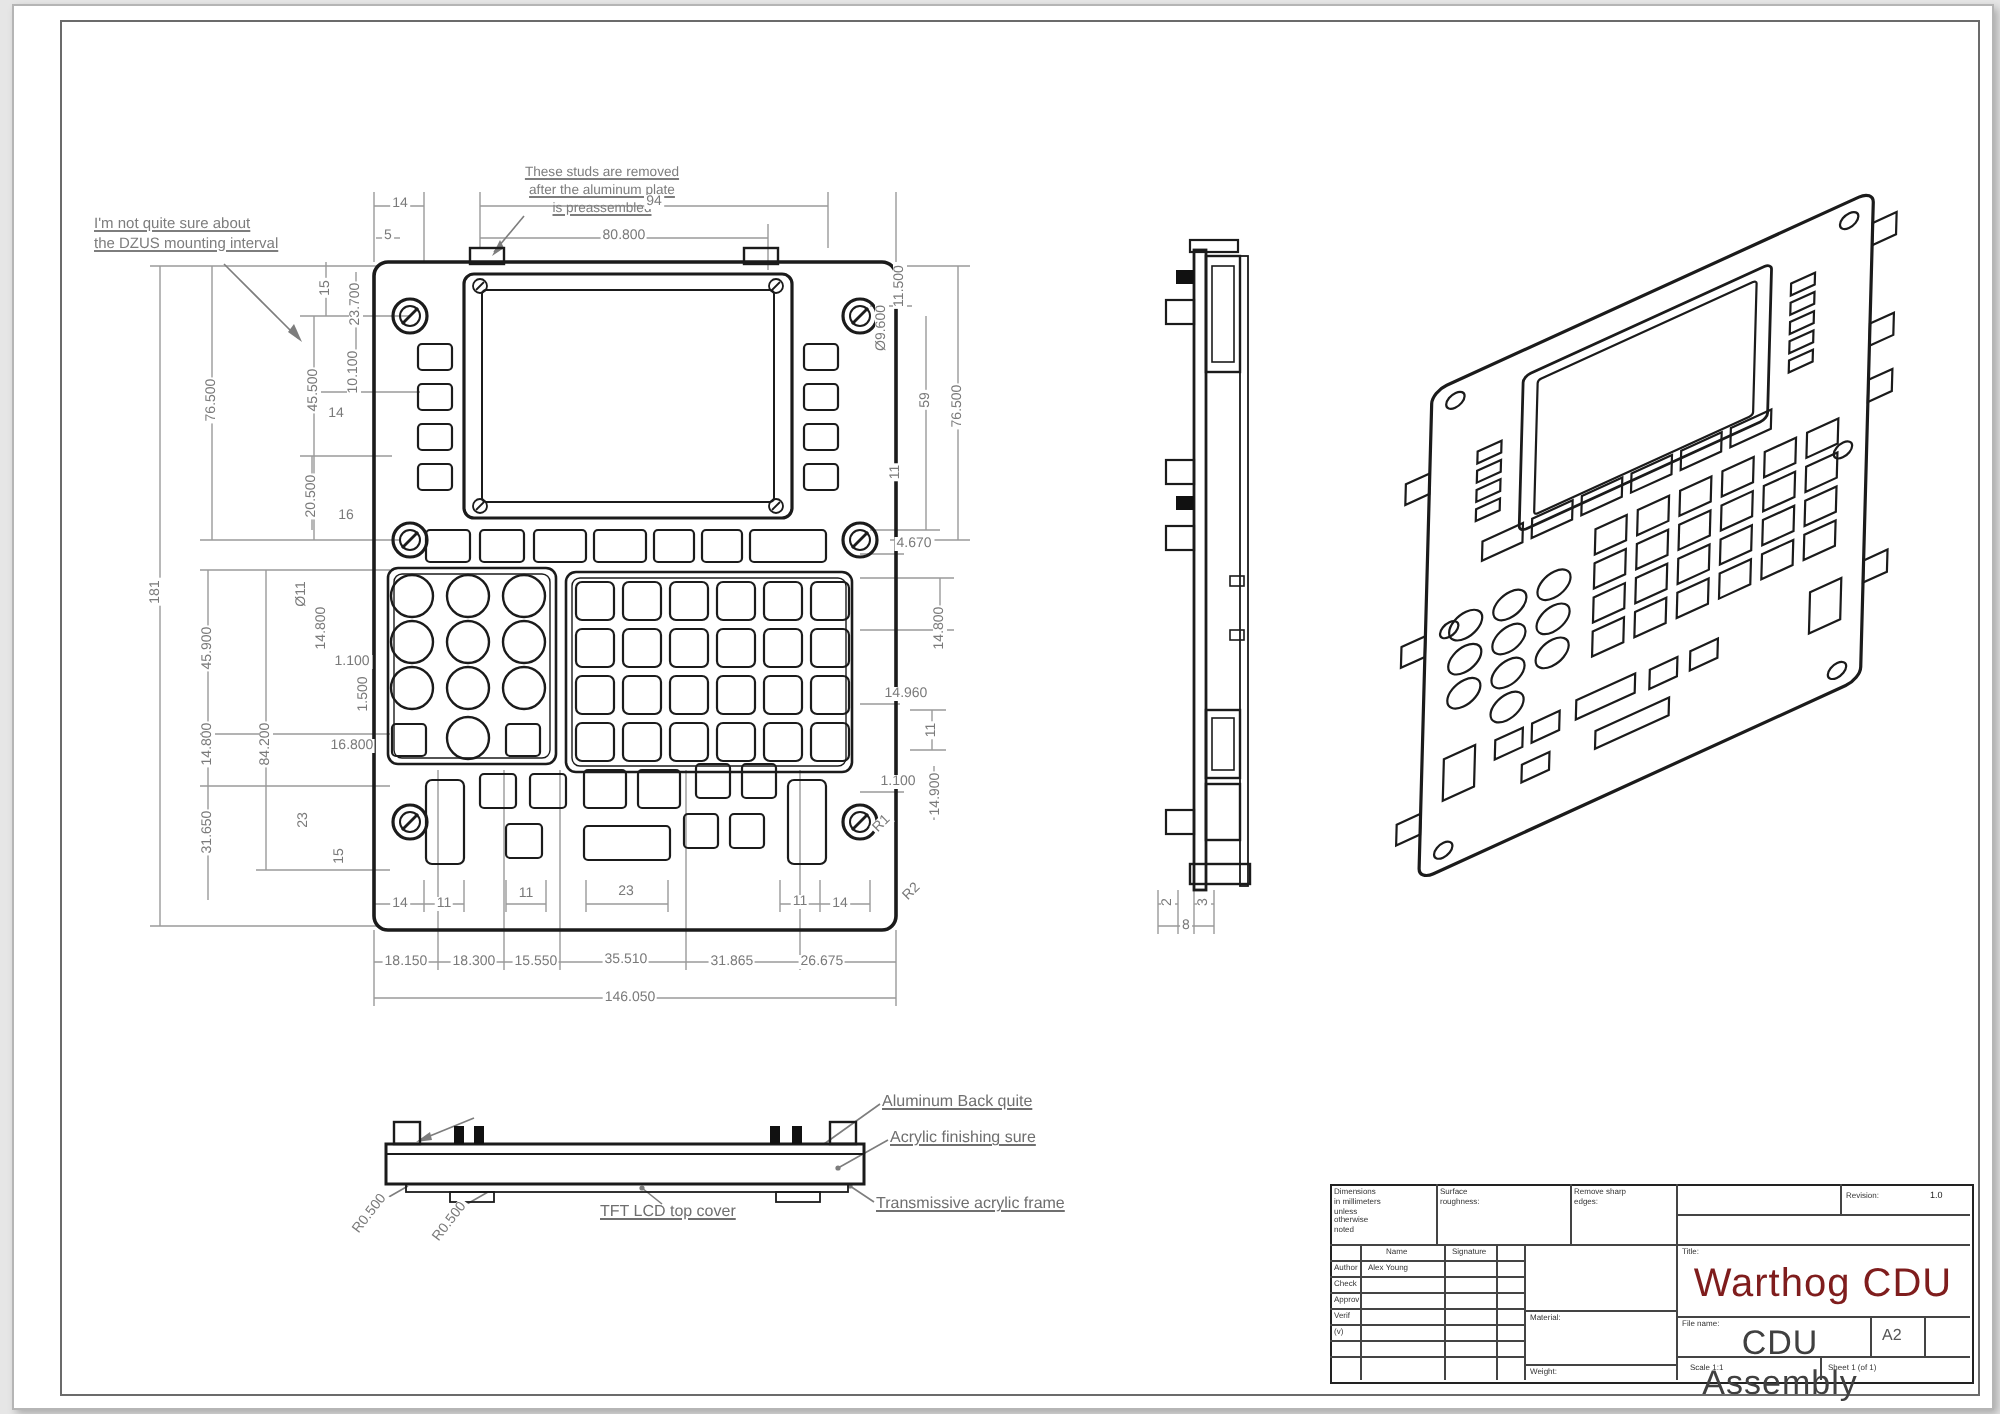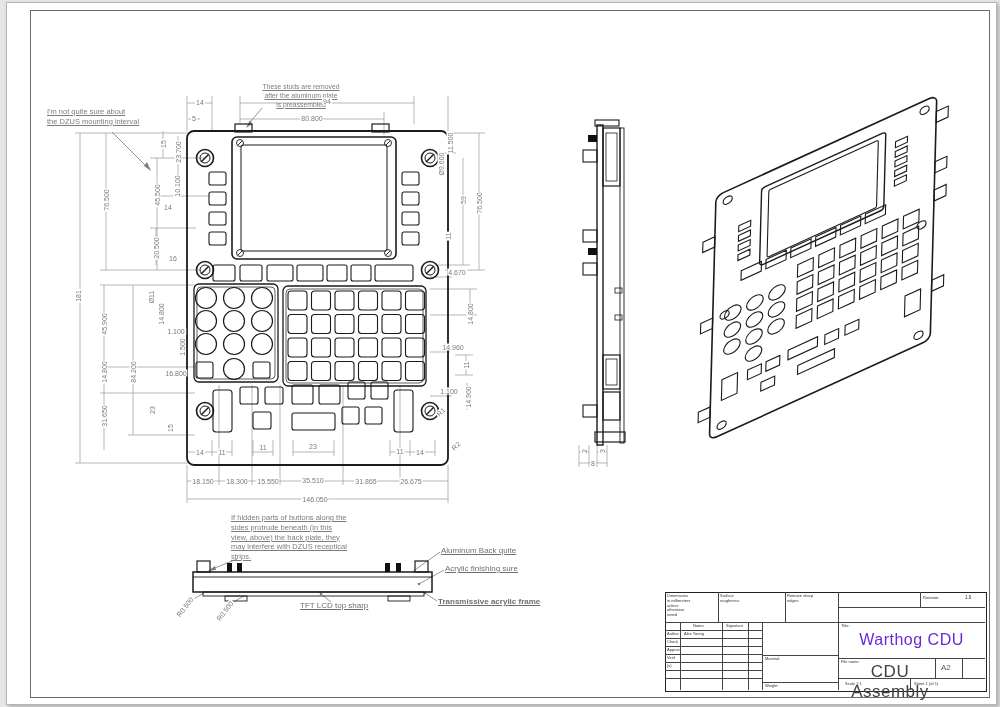--- a/index.html
+++ b/index.html
@@ -12,21 +12,21 @@
   svg{position:absolute;left:0;top:0;}
   .dim{position:absolute;font-size:7px;line-height:1;color:#7a7a7a;background:#fff;
        padding:0 1px;white-space:nowrap;transform:translate(-50%,-50%);}
   .note{position:absolute;font-size:7.5px;line-height:1.3;color:#7d7d7d;
         white-space:pre-line;text-decoration:underline;}
   .plabel{position:absolute;font-size:8px;color:#6f6f6f;text-decoration:underline;white-space:nowrap;}
   .tb{position:absolute;color:#222;}
   .tiny{font-size:4px;line-height:1.2;color:#333;white-space:pre-line;}
   .hair-h{position:absolute;height:0;border-top:1px solid #444;}
   .hair-v{position:absolute;width:0;border-left:1px solid #444;}
-  .big-title{font-size:16px;color:#6d28d9;letter-spacing:.5px;}
+  .big-title{font-size:20px;color:#7f1d1d;letter-spacing:.5px;}
   .mid-title{font-size:17px;color:#404040;letter-spacing:.5px;}
   g[data-name="isometric-view"] *{vector-effect:non-scaling-stroke;}
 </style>
 </head>
 <body>
 
 <div id="page" data-name="drawing-page">
  <div id="sheet" data-name="drawing-sheet"></div>
  <div id="frame" data-name="sheet-frame"></div>
 
@@ -366,30 +366,25 @@
     <rect x="225" y="596" width="22" height="5" stroke-width="0.9"></rect>
     <rect x="388" y="596" width="22" height="5" stroke-width="0.9"></rect>
   </g>
  </svg>
 
  <div class="note" style="left:47px;top:107px;" data-name="note-dzus-interval">I'm not quite sure about
 the DZUS mounting interval</div>
  <div class="note" style="left:248px;top:83px;width:106px;text-align:center;font-size:6.8px;" data-name="note-studs-removed">These studs are removed
 after the aluminum plate
 is preassembled</div>
- <div class="note" style="left:231px;top:513px;" data-name="note-hidden-buttons">If hidden parts of buttons along the
-sides protrude beneath (in this
-view, above) the back plate, they
-may interfere with DZUS receptical
-strips.</div>
 
  <div class="plabel" style="left:441px;top:546px;" data-name="label-aluminum-back-plate">Aluminum Back quite</div>
  <div class="plabel" style="left:445px;top:564px;" data-name="label-acrylic-finishing-panel">Acrylic finishing sure</div>
- <div class="plabel" style="left:438px;top:597px;font-weight:bold;" data-name="label-transmissive-acrylic-frame">Transmissive acrylic frame</div>
- <div class="plabel" style="left:300px;top:601px;" data-name="label-tft-lcd-top-cover">TFT LCD top sharp</div>
+ <div class="plabel" style="left:438px;top:597px;" data-name="label-transmissive-acrylic-frame">Transmissive acrylic frame</div>
+ <div class="plabel" style="left:300px;top:601px;" data-name="label-tft-lcd-top-cover">TFT LCD top cover</div>
 
  <div id="dim-layer" class="abs" style="left:0;top:0;width:1000px;height:707px;" data-name="dimension-layer">
       <span class="dim" data-name="dimension-label" style="left: 200px; top: 102px; transform: translate(-50%, -50%);">14</span>
       <span class="dim" data-name="dimension-label" style="left: 194px; top: 118px; transform: translate(-50%, -50%);">5</span>
       <span class="dim" data-name="dimension-label" style="left: 327px; top: 101px; transform: translate(-50%, -50%);">94</span>
       <span class="dim" data-name="dimension-label" style="left: 312px; top: 118px; transform: translate(-50%, -50%);">80.800</span>
       <span class="dim" data-name="dimension-label" style="left: 78px; top: 296px; transform: translate(-50%, -50%) rotate(-90deg);">181</span>
       <span class="dim" data-name="dimension-label" style="left: 106px; top: 200px; transform: translate(-50%, -50%) rotate(-90deg);">76.500</span>
       <span class="dim" data-name="dimension-label" style="left: 104px; top: 324px; transform: translate(-50%, -50%) rotate(-90deg);">45.900</span>
       <span class="dim" data-name="dimension-label" style="left: 104px; top: 372px; transform: translate(-50%, -50%) rotate(-90deg);">14.800</span>

